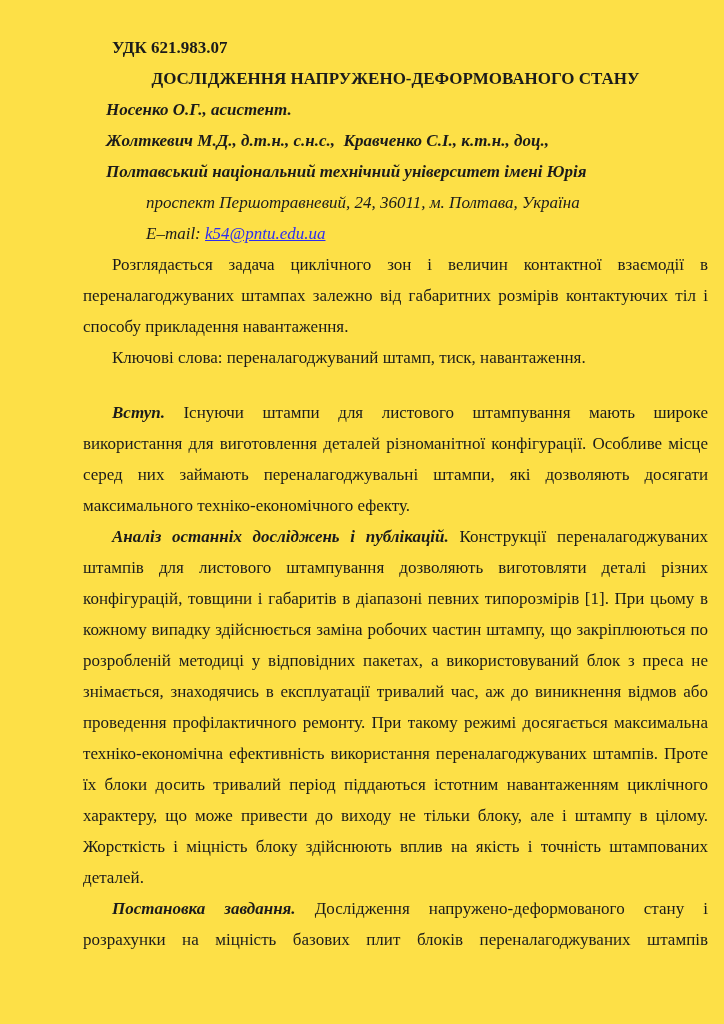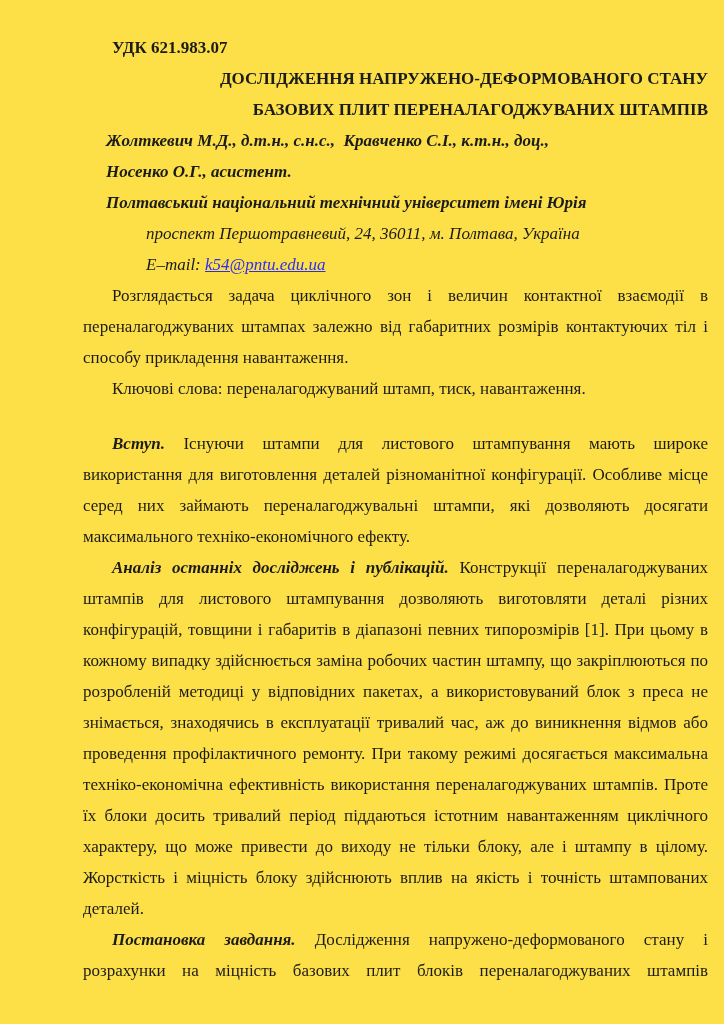--- a/index.html
+++ b/index.html
@@ -20,44 +20,43 @@
     color: #1b1b1b;
     overflow: hidden;
   }
   p { margin: 0; }
   .bold { font-weight: bold; }
   .bi { font-weight: bold; font-style: italic; }
   .it { font-style: italic; margin-left: 40px; }
   .indent { text-indent: 29px; }
   .just { text-align: justify; }
   .hdr-block { margin-left: 23px; }
-  .title-line { font-weight: bold; text-align: right; }
+  .title-line { font-weight: bold; text-align: center; }
   .email-link {
     color: #2e2ef0;
     text-decoration: underline;
     font-style: italic;
     cursor: pointer;
   }
   .sec-first { margin-top: 24px; }
   .stretch-last { text-align-last: justify; }
   .lead { font-weight: bold; font-style: italic; }
 </style>
 </head>
 <body>
 
 <div class="page">
 
   <p class="bold indent">УДК 621.983.07</p>
 
   <p class="title-line">ДОСЛІДЖЕННЯ НАПРУЖЕНО-ДЕФОРМОВАНОГО СТАНУ</p>
-  <p class="title-line">БАЗОВИХ ПЛИТ ПЕРЕНАЛАГОДЖУВАНИХ ШТАМПІВ</p>
 
   <div class="hdr-block">
+    <p class="bi">Носенко О.Г., асистент.</p>
     <p class="bi">Жолткевич М.Д., д.т.н., с.н.с., &nbsp;Кравченко С.І., к.т.н., доц.,</p>
-    <p class="bi">Носенко О.Г., асистент.</p>
     <p class="bi">Полтавський національний технічний університет імені Юрія</p>
     <p class="it">проспект Першотравневий, 24, 36011, м. Полтава, Україна</p>
     <p><span class="it">E–mail: </span><a class="email-link">k54@pntu.edu.ua</a></p>
   </div>
 
   <p class="just indent">Розглядається задача циклічного зон і величин контактної взаємодії в переналагоджуваних штампах залежно від габаритних розмірів контактуючих тіл і способу прикладення навантаження.</p>
 
   <p class="just indent">Ключові слова: переналагоджуваний штамп, тиск, навантаження.</p>
 
   <p class="just indent sec-first"><span class="lead">Вступ.</span><span> Існуючи штампи для листового штампування мають широке використання для виготовлення деталей різноманітної конфігурації. Особливе місце серед них займають переналагоджувальні штампи, які дозволяють досягати максимального техніко-економічного ефекту.</span></p>

